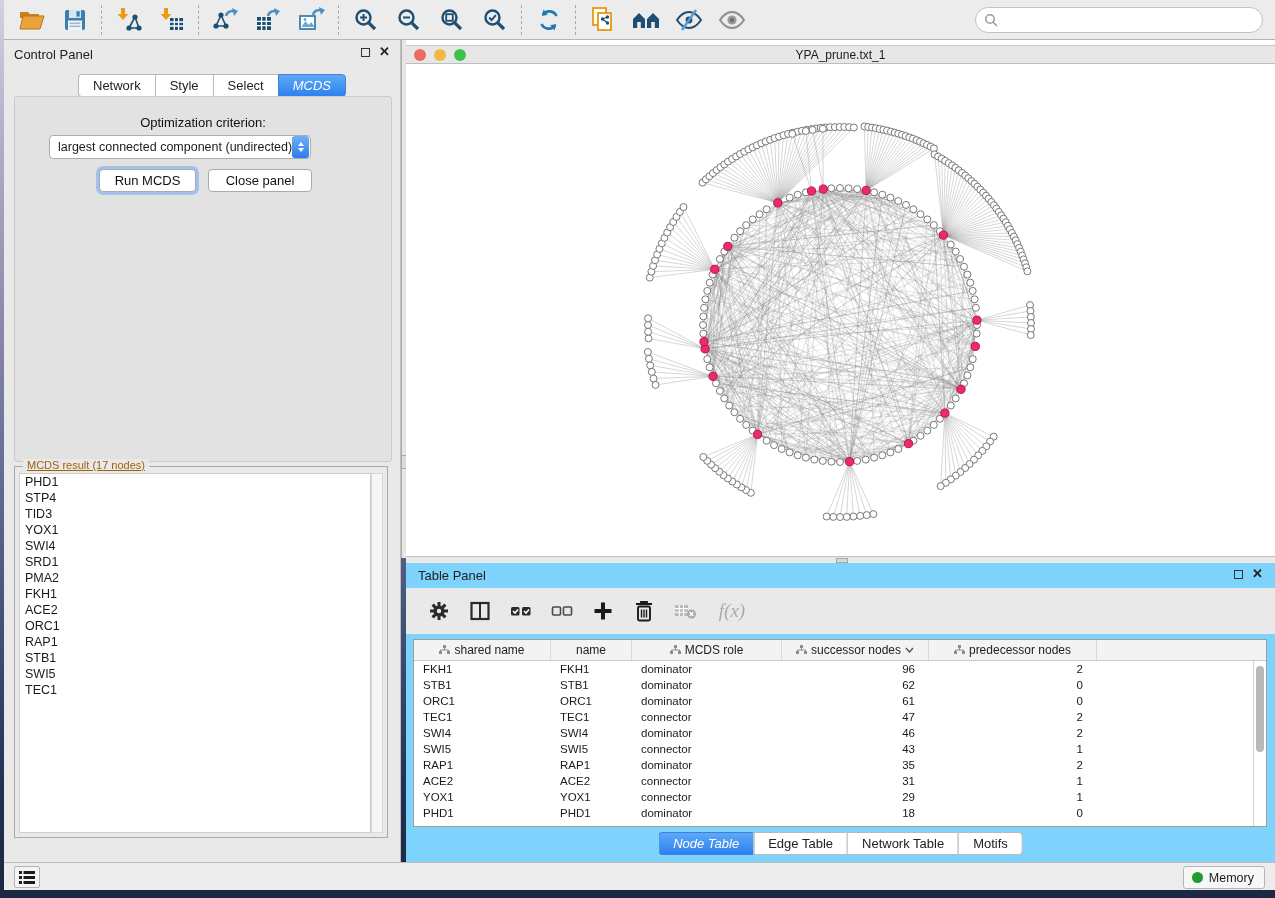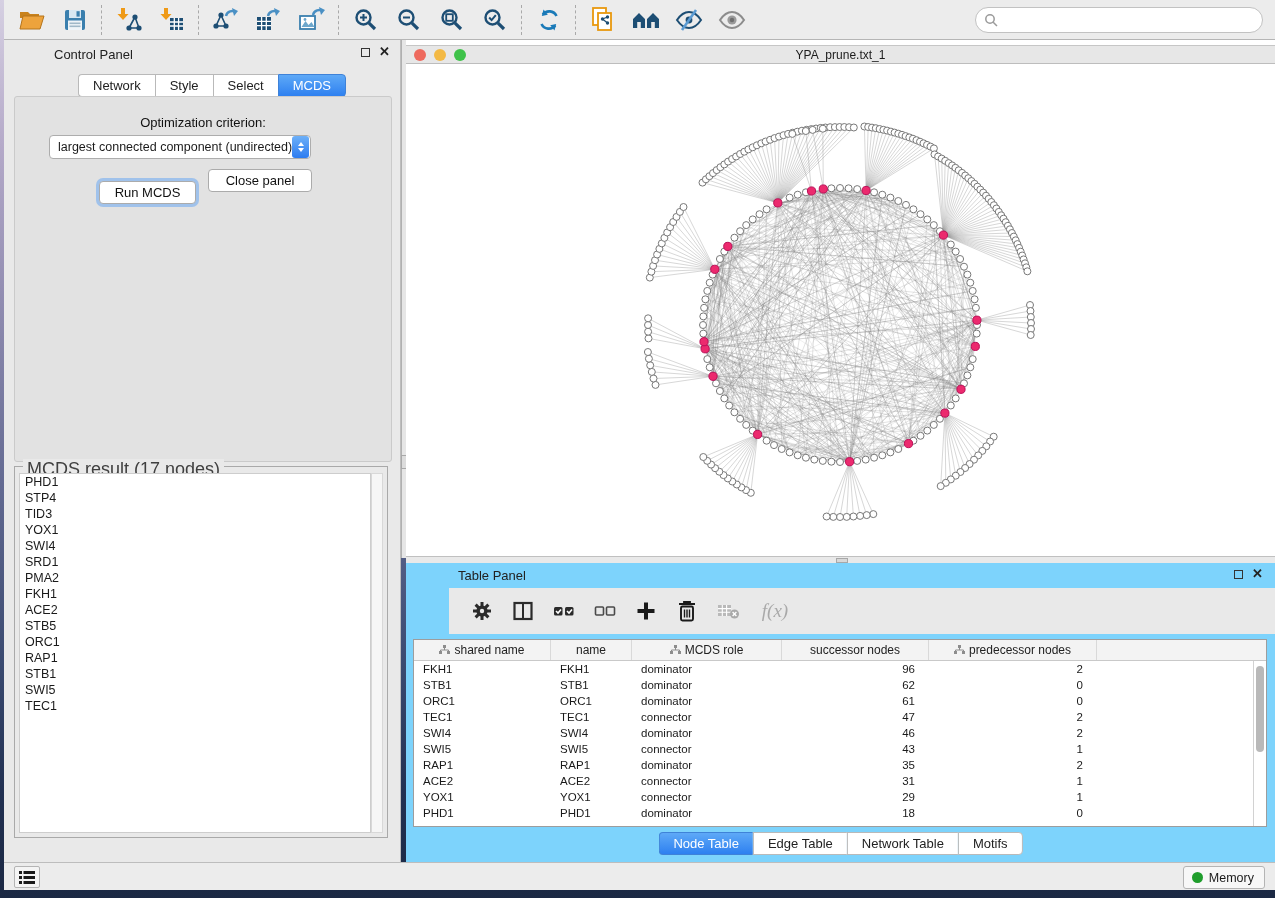--- a/index.html
+++ b/index.html
@@ -12,68 +12,68 @@
   .abs { position:absolute; }
   
   .main-toolbar { left:4px; top:0; right:0; height:40px; background:#ececec;
     border-bottom:1px solid #b5b5b5; display:flex; align-items:center; padding-left:6px; }
   .tbtn { width:43px; height:34px; display:flex; align-items:center; justify-content:center; cursor:pointer; }
   .tsep { width:1px; height:30px; margin:0 5px; border-left:1px dashed #a9a9a9; }
   .search-wrap { position:absolute; right:12px; top:7px; width:288px; height:26px; background:#fff;
     border:1px solid #c2c2c2; border-radius:13px; display:flex; align-items:center; padding-left:8px; }
   
   .control-panel { left:4px; top:40px; width:397px; height:822px; background:#e9e9e9; border-right:1px solid #bdbdbd; }
-  .panel-title { font-size:13px; color:#222;margin-left:40px; }
+  .panel-title { font-size:13px; color:#222; }
   .cp-head { position:absolute; left:0; top:0; right:0; height:28px; display:flex; align-items:center; padding:0 10px; }
   .win-icons { position:absolute; right:10px; top:7px; display:flex; gap:9px; align-items:center; }
   .tabbar { position:absolute; display:flex; }
   .cp-tabbar { left:74px; top:34px; }
   .seg-tab { height:23px; padding:0 14px; background:#fff; border:1px solid #b9b9b9; border-right:none;
     font-size:13px; display:flex; align-items:center; color:#222; cursor:pointer; }
   .seg-tab:first-child { border-radius:4px 0 0 4px; }
   .seg-tab:last-child { border-radius:0 4px 4px 0; border-right:1px solid #b9b9b9; }
-  .seg-tab.active { background:linear-gradient(#5ea9f7,#2e80f0); color:#fff; border-color:#3f82d8; }
+  .seg-tab.active { background:linear-gradient(#5ea9f7,#2e80f0); color:#fff; border-color:#3f82d8;font-style:italic; }
   .cp-box { left:10px; top:56px; width:378px; height:366px; background:#e2e2e2; border:1px solid #cacaca; border-radius:3px; }
   .crit-label { position:absolute; left:0; right:0; top:18px; text-align:center; font-size:13px; color:#111; }
   .combo { position:absolute; left:34px; top:38px; width:262px; height:24px; background:#fff;
     border:1px solid #adadad; border-radius:4px; display:flex; align-items:center; cursor:pointer; }
   .combo-text { flex:1; font-size:12.5px; padding-left:8px; white-space:nowrap; overflow:hidden; }
   .combo-btn { width:17px; height:22px; margin:0; border-radius:3px; background:linear-gradient(#6db0f8,#2d7cf0);
     display:flex; flex-direction:column; align-items:center; justify-content:center; gap:2px; margin-right:1px; }
   .arr-up { width:0; height:0; border-left:3.5px solid transparent; border-right:3.5px solid transparent; border-bottom:4px solid #fff; }
   .arr-dn { width:0; height:0; border-left:3.5px solid transparent; border-right:3.5px solid transparent; border-top:4px solid #fff; }
   .btn { position:absolute; height:23px; background:#fff; border:1px solid #ababab; border-radius:4px;
     font-size:13px; color:#111; display:flex; align-items:center; justify-content:center; cursor:pointer;
     font-family:"Liberation Sans",sans-serif; }
-  .btn-run { left:84px; top:84px; width:97px; box-shadow:0 0 0 3px rgba(106,167,242,.55); }
+  .btn-run { left:84px; top:72px; width:97px; box-shadow:0 0 0 3px rgba(106,167,242,.55); }
   .btn-closep { left:193px; top:72px; width:104px; }
   .mcds-fieldset { position:absolute; left:10px; top:426px; width:374px; height:372px;
     border:1px solid #a9a9a9; background:#e9e9e9; }
-  .mcds-legend { position:absolute; left:8px; top:-8px; background:#e9e9e9; padding:0 4px; font-size:18px; color:#404040; }
+  .mcds-legend { position:absolute; left:8px; top:-8px; background:#e9e9e9; padding:0 4px; font-size:11px; color:#a16207;text-decoration:underline; }
   .mcds-list { position:absolute; left:4px; top:6px; right:16px; bottom:4px; background:#fff;
     border:1px solid #cdcdcd; overflow:hidden; font-size:12.5px; }
   .mcds-list div { line-height:16px; padding-left:5px; }
   .mcds-scroll { position:absolute; top:6px; right:4px; width:12px; bottom:4px; background:#f6f6f6; border:1px solid #d8d8d8; }
   
   .v-split { left:401px; top:40px; width:5px; height:518px; background:#e6e6e6; border-left:1px solid #b0b0b0; cursor:col-resize; }
   .v-grip { position:absolute; left:-1px; top:415px; width:6px; height:14px; background:#dcdcdc; border:1px solid #a8a8a8; }
   .h-split { left:406px; top:556px; right:0; height:7px; background:#e9e9e9; border-top:1px solid #c0c0c0; cursor:row-resize; }
   .h-grip { position:absolute; left:430px; top:1px; width:12px; height:5px; background:#d8d8d8; border:1px solid #a8a8a8; }
   
   .net-win { left:406px; top:40px; right:0; height:516px; background:#fff; }
   .net-titlebar { position:absolute; left:0; top:5px; right:0; height:19px; background:#e7e7e7;
     border-top:1px solid #c6c6c6; border-bottom:1px solid #bdbdbd; display:flex; align-items:center; }
   .tl { width:12px; height:12px; border-radius:50%; margin-left:8px; cursor:pointer; }
   .net-title { position:absolute; left:0; right:0; text-align:center; font-size:12px; color:#1c1c1c; }
   #net-svg { position:absolute; left:0; top:23px; }
   
   .table-panel { left:406px; top:563px; right:0; height:299px; background:#7dd3fc; }
   .tp-head { position:absolute; left:0; top:0; right:0; height:25px; display:flex; align-items:center; padding:0 12px; }
   .tp-toolbar { position:absolute; left:0; top:25px; right:0; height:46px; background:#e9e9e9;
-    display:flex; align-items:center; padding-left:20px; gap:15px;margin-left:43px; }
+    display:flex; align-items:center; padding-left:20px; gap:15px; }
   .tp-tool { width:26px; height:26px; display:flex; align-items:center; justify-content:center; cursor:pointer; }
   .fx-label { font-family:"Liberation Serif", serif; font-style:italic; font-size:19px; color:#a9a9a9; }
   .node-table { position:absolute; left:7px; top:76px; right:8px; height:188px; background:#fff; border:1px solid #9d9d9d; }
   .ntbl-header { display:flex; height:21px; background:#f3f3f3; border-bottom:1px solid #c9c9c9; }
   .th { display:flex; align-items:center; justify-content:center; gap:4px; font-size:12px; color:#222;
     border-right:1px solid #d9d9d9; cursor:pointer; overflow:hidden; }
   .tr { display:flex; height:16px; }
   .td { font-size:11.5px; line-height:16px; overflow:hidden; white-space:nowrap; }
   .tbl-scroll { position:absolute; right:0; top:21px; bottom:0; width:13px; background:#fff; border-left:1px solid #d2d2d2; }
   .tbl-thumb { position:absolute; left:2px; top:5px; width:8px; height:86px; background:#b9b9b9; border-radius:4px; }
@@ -261,21 +261,20 @@
     <div class="mcds-list" id="mcds-list">
         <div>PHD1</div>
         <div>STP4</div>
         <div>TID3</div>
         <div>YOX1</div>
         <div>SWI4</div>
         <div>SRD1</div>
         <div>PMA2</div>
         <div>FKH1</div>
         <div>ACE2</div>
-        <div>STB5</div>
         <div>ORC1</div>
         <div>RAP1</div>
         <div>STB1</div>
         <div>SWI5</div>
         <div>TEC1</div>
       </div>
     <div class="mcds-scroll"></div>
   </div>
 </div>
 
@@ -1312,21 +1311,21 @@
           <svg width="11" height="10" viewBox="0 0 11 10">
             <g fill="#8d8d8d">
               <rect x="4" y="0" width="3" height="3"></rect>
               <rect x="0" y="6" width="3" height="3"></rect>
               <rect x="8" y="6" width="3" height="3"></rect>
             </g>
             <path d="M5.5 3v2M1.5 6V5h8v1" stroke="#8d8d8d" fill="none"></path>
           </svg>
           <span>MCDS role</span>
         </div>
-        <div class="th" style="width: 147px; flex-direction: column;">
+        <div class="th" style="width: 147px;">
           <svg width="11" height="10" viewBox="0 0 11 10">
             <g fill="#8d8d8d">
               <rect x="4" y="0" width="3" height="3"></rect>
               <rect x="0" y="6" width="3" height="3"></rect>
               <rect x="8" y="6" width="3" height="3"></rect>
             </g>
             <path d="M5.5 3v2M1.5 6V5h8v1" stroke="#8d8d8d" fill="none"></path>
           </svg>
           <span>successor nodes</span>
           <svg width="9" height="6" viewBox="0 0 9 6">

